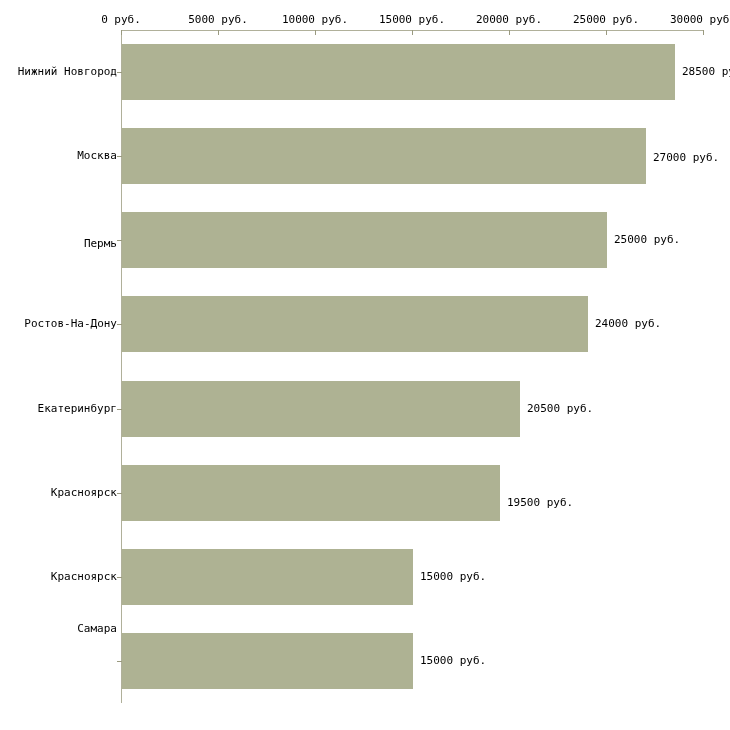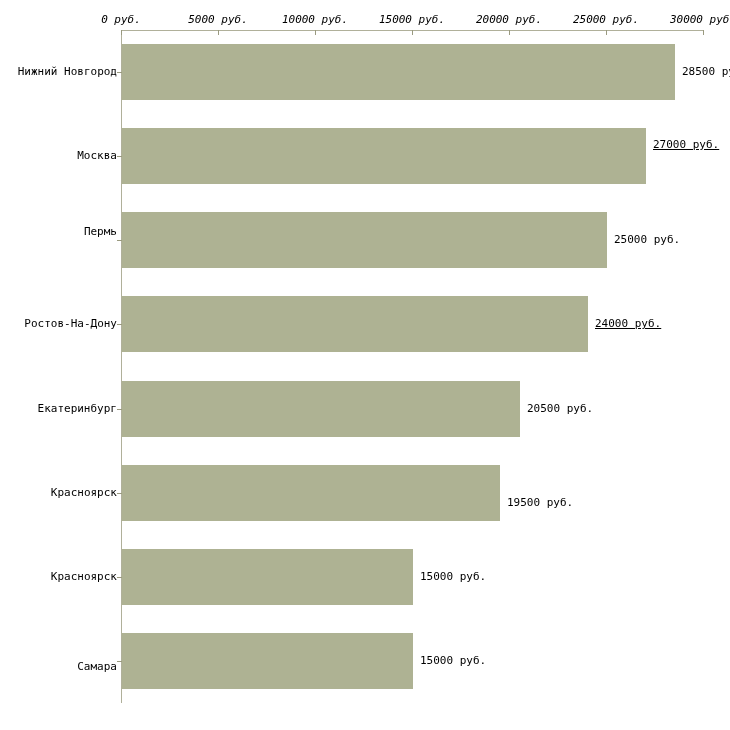--- a/index.html
+++ b/index.html
@@ -48,21 +48,20 @@
     background: #9a9a80;
   }
   .tick-label {
     position: absolute;
     top: 14px;
     font-size: 11px;
     line-height: 12px;
     color: #000000;
     white-space: nowrap;
     transform: translateX(-50%);
-    font-style: italic;
   }
 
   .ytick-mark {
     position: absolute;
     left: 117px;
     width: 5px;
     height: 1px;
     background: #9a9a80;
   }
 
@@ -119,36 +118,36 @@
       <div class="ytick-mark" style="top: 240px; background: rgb(154, 154, 128);"></div>
       <div class="ytick-mark" style="top: 324px; background: rgb(154, 154, 128);"></div>
       <div class="ytick-mark" style="top: 409px; background: rgb(154, 154, 128);"></div>
       <div class="ytick-mark" style="top: 493px; background: rgb(154, 154, 128);"></div>
       <div class="ytick-mark" style="top: 577px; background: rgb(154, 154, 128);"></div>
       <div class="ytick-mark" style="top: 661px; background: rgb(154, 154, 128);"></div>
     </div>
   <div id="cats-layer">
       <div class="cat-label" style="top: 72.0625px; right: 613px; margin-left: 27px;">Нижний Новгород</div>
       <div class="cat-label" style="top: 156.188px; right: 613px;">Москва</div>
-      <div class="cat-label" style="top: 232px; right: 613px; padding-left: 14px;">Пермь</div>
+      <div class="cat-label" style="top: 244px; right: 613px; padding-left: 14px;">Пермь</div>
       <div class="cat-label" style="top: 324.438px; right: 613px;">Ростов-На-Дону</div>
       <div class="cat-label" style="top: 408.562px; right: 613px; padding-left: 22px;">Екатеринбург</div>
       <div class="cat-label" style="top: 492.688px; right: 613px;">Красноярск</div>
       <div class="cat-label" style="top: 576.812px; right: 613px;">Красноярск</div>
-      <div class="cat-label" style="top: 667px; right: 613px;">Самара</div>
+      <div class="cat-label" style="top: 629px; right: 613px;">Самара</div>
     </div>
   <div id="bars-layer">
       <div class="bar" style="top: 44px; width: 553px; height: 56px; background: rgb(174, 178, 147);"></div>
       <div class="bar-value" style="left: 682px; top: 66.0625px;">28500 руб.</div>
       <div class="bar" style="top: 128px; width: 524px; height: 56px; background: rgb(174, 178, 147);"></div>
-      <div class="bar-value" style="left: 653px; top: 139px; text-decoration: underline;">27000 руб.</div>
+      <div class="bar-value" style="left: 653px; top: 152px;">27000 руб.</div>
       <div class="bar" style="top: 212px; width: 485px; height: 56px; background: rgb(174, 178, 147);"></div>
       <div class="bar-value" style="left: 614px; top: 234.312px;">25000 руб.</div>
       <div class="bar" style="top: 296px; width: 466px; height: 56px; background: rgb(174, 178, 147);"></div>
-      <div class="bar-value" style="left: 595px; top: 318.438px; text-decoration: underline;">24000 руб.</div>
+      <div class="bar-value" style="left: 595px; top: 318.438px;">24000 руб.</div>
       <div class="bar" style="top: 381px; width: 398px; height: 56px; background: rgb(174, 178, 147);"></div>
       <div class="bar-value" style="left: 527px; top: 402.562px;">20500 руб.</div>
       <div class="bar" style="top: 465px; width: 378px; height: 56px; background: rgb(174, 178, 147);"></div>
       <div class="bar-value" style="left: 507px; top: 497px;">19500 руб.</div>
       <div class="bar" style="top: 549px; width: 291px; height: 56px; background: rgb(174, 178, 147);"></div>
       <div class="bar-value" style="left: 420px; top: 570.812px;">15000 руб.</div>
       <div class="bar" style="top: 633px; width: 291px; height: 56px; background: rgb(174, 178, 147);"></div>
       <div class="bar-value" style="left: 420px; top: 654.938px;">15000 руб.</div>
     </div>
 

